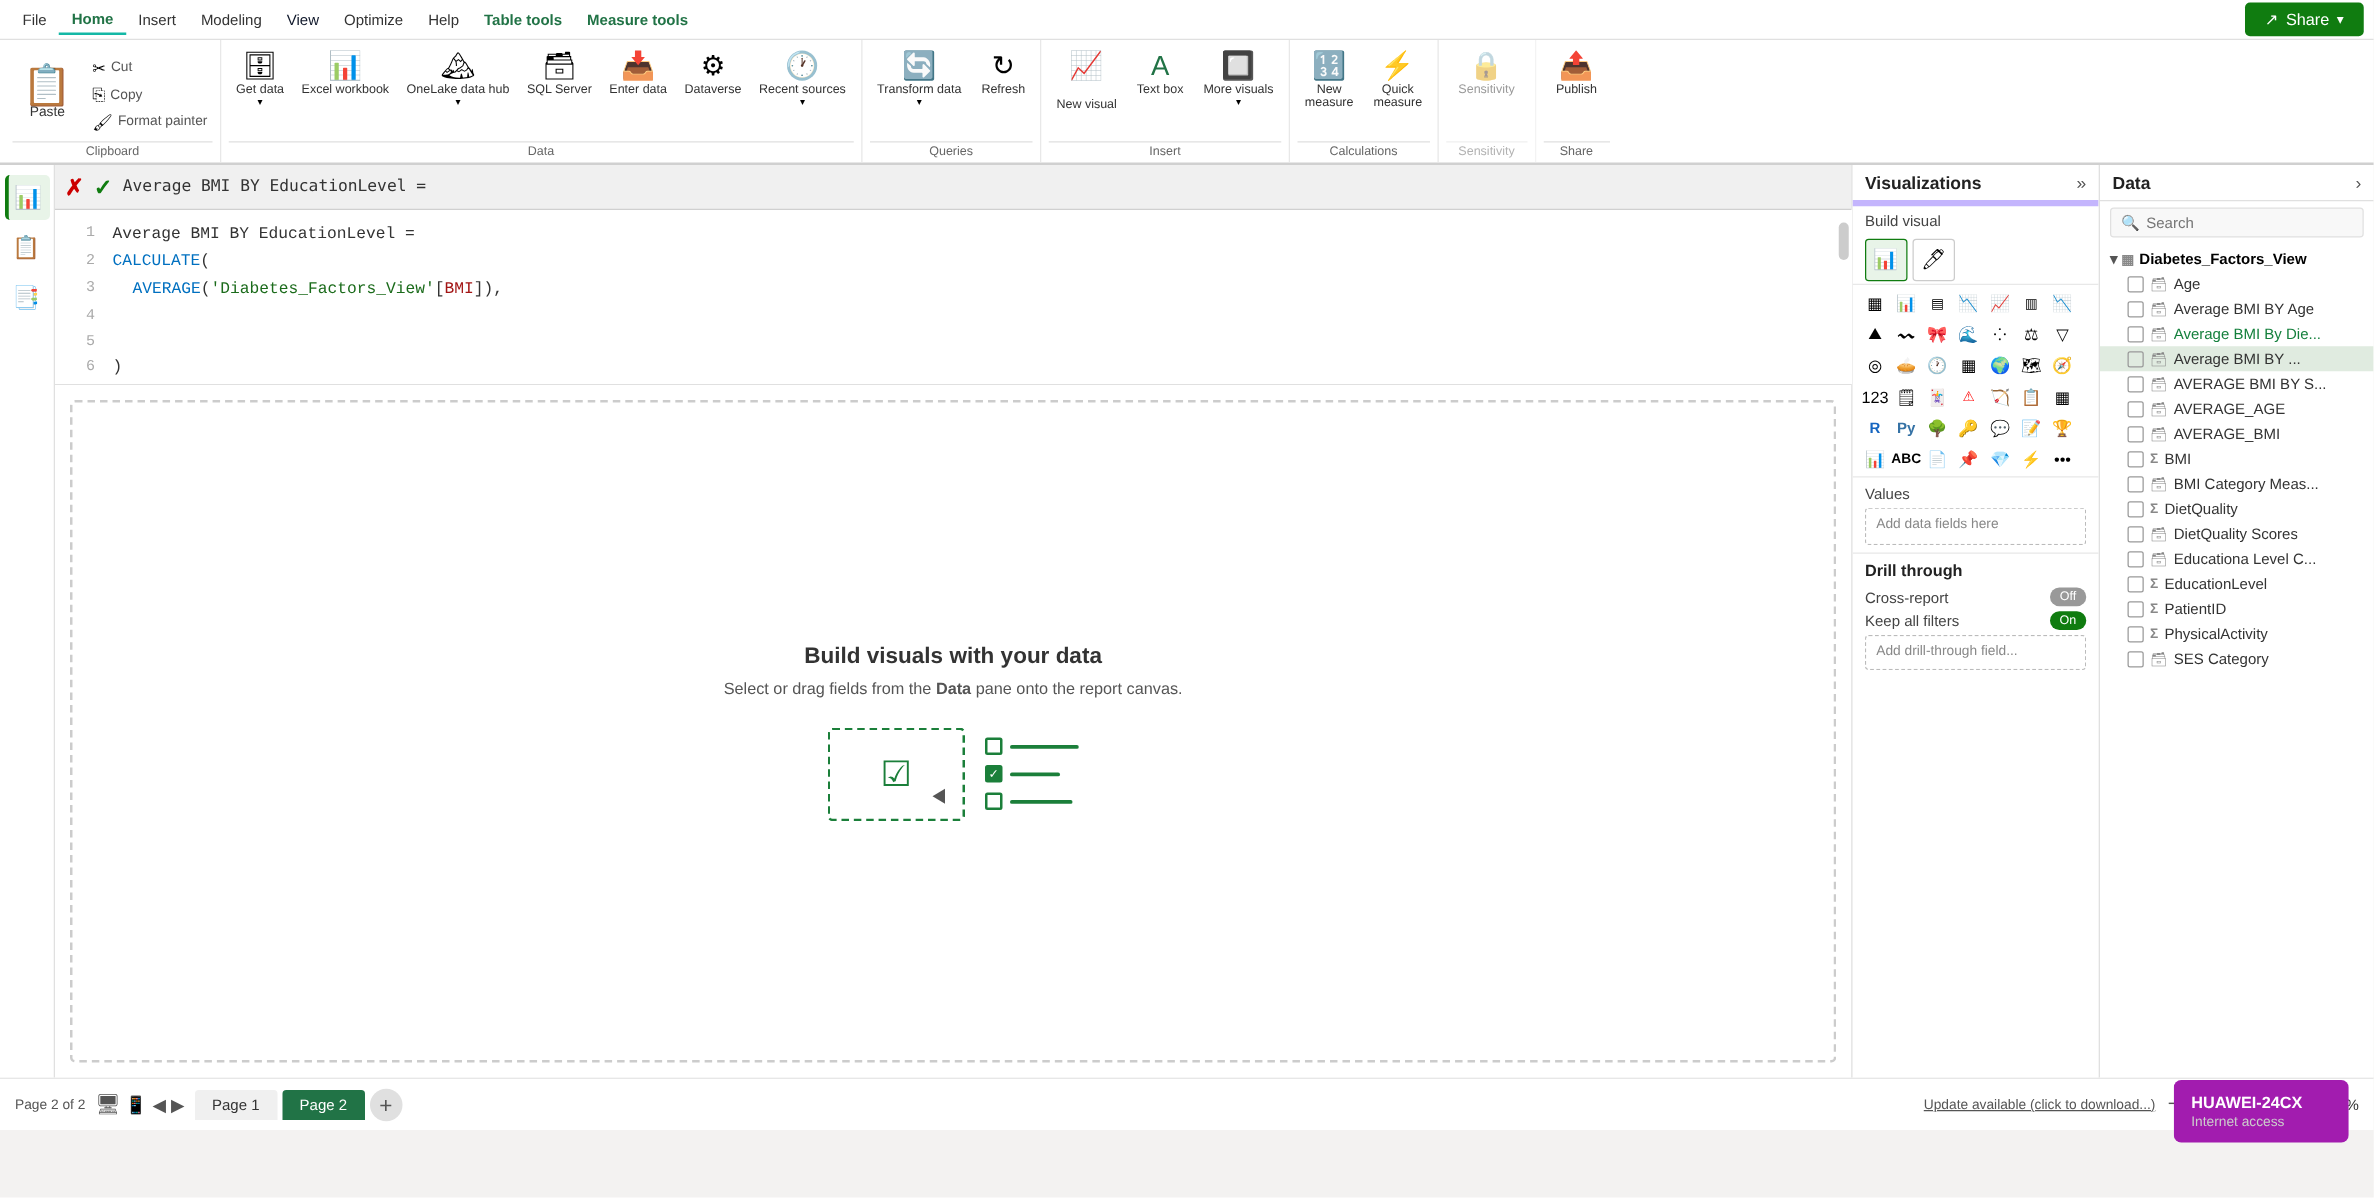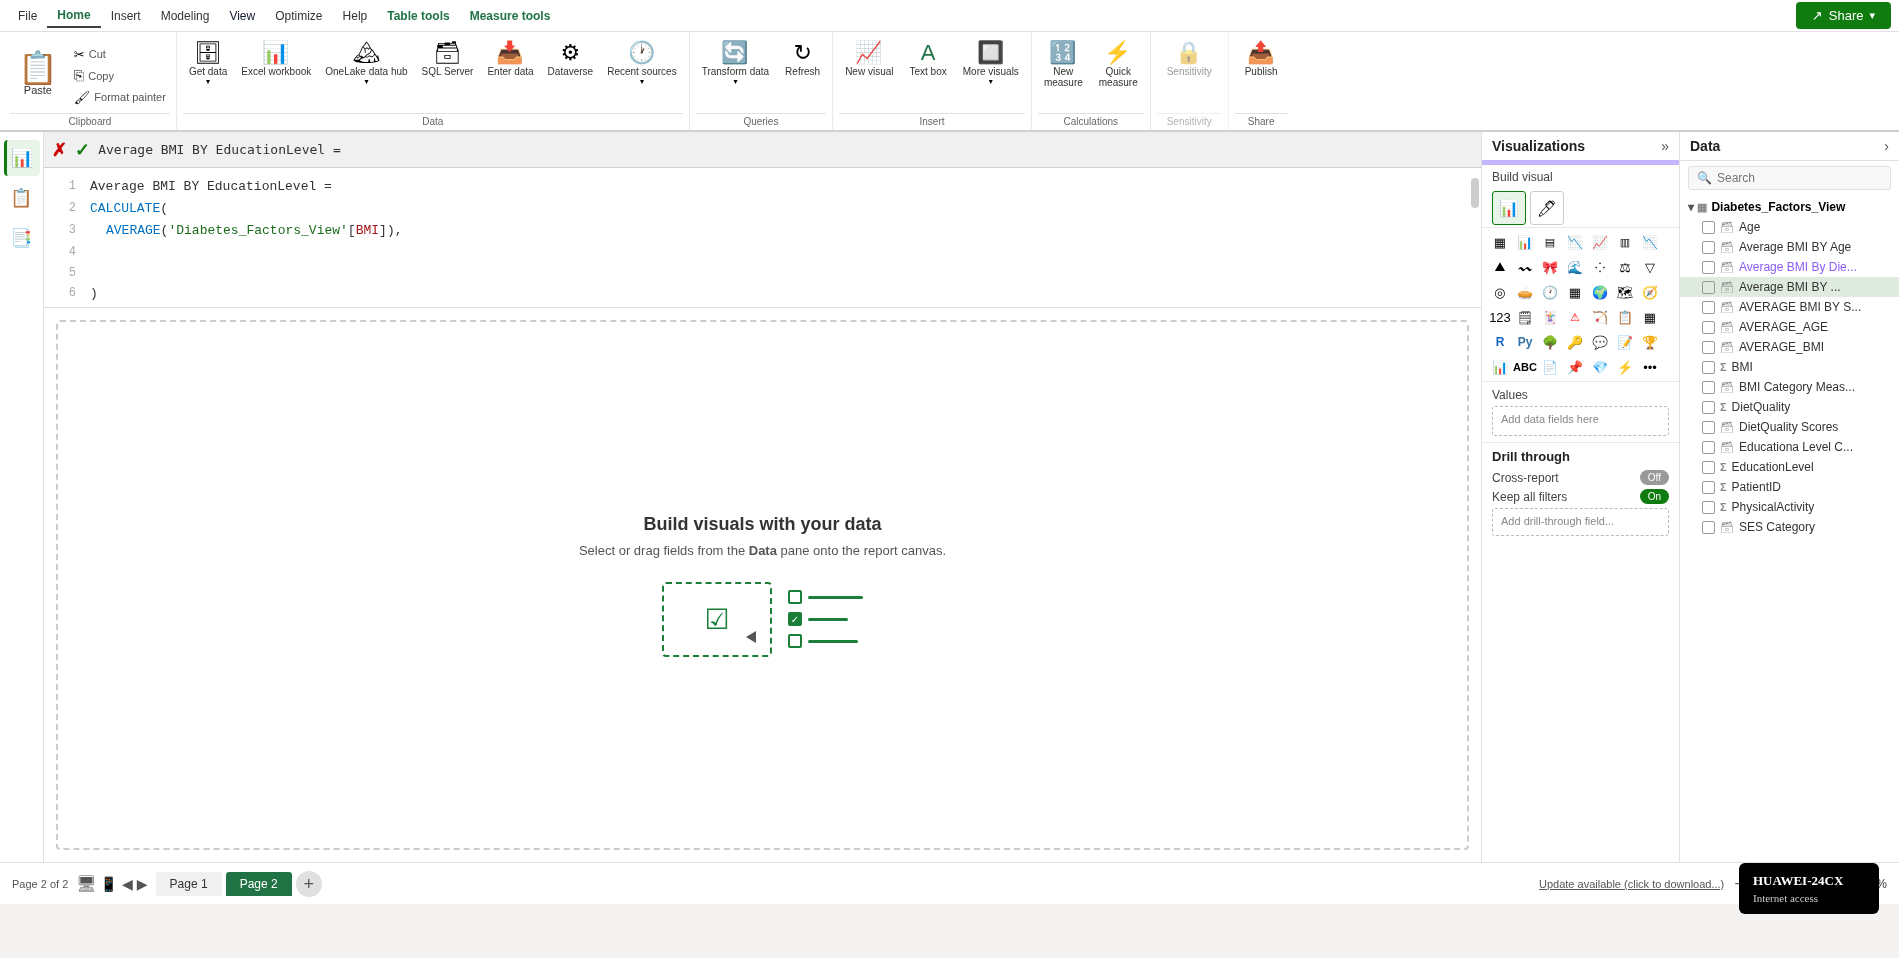--- a/index.html
+++ b/index.html
@@ -6,21 +6,21 @@
     body { font-family: 'Segoe UI', Arial, sans-serif; font-size: 12px; background: #f3f2f1; overflow: hidden; width: 1899px; height: 958px; }
   </style>
 </head>
 <body>
 
 <div style="height:32px; background:#fff; border-bottom:1px solid #e0e0e0; display:flex; align-items:center; justify-content:space-between; padding:0 8px;">
   <div style="display:flex; align-items:center; gap:0;">
     <span style="padding:4px 10px; font-size:12px; cursor:pointer; color:#333;">
       <span>File</span>
     </span>
-    <span style="padding:4px 10px; font-size:12px; cursor:pointer; color:#333; font-weight:600; border-bottom:2px solid #404040; color:#217346;">
+    <span style="padding:4px 10px; font-size:12px; cursor:pointer; color:#333; font-weight:600; border-bottom:2px solid #14b8a6; color:#217346;">
       <span>Home</span>
     </span>
     <span style="padding:4px 10px; font-size:12px; cursor:pointer; color:#333;">
       <span>Insert</span>
     </span>
     <span style="padding:4px 10px; font-size:12px; cursor:pointer; color:#333;">
       <span>Modeling</span>
     </span>
     <span style="padding:4px 10px; font-size:12px; cursor:pointer; color:#0f172a;">
       <span>View</span>
@@ -120,21 +120,21 @@
         <span style="font-size:10px; color:#333; text-align:center;">Refresh</span>
       </div>
     </div>
     <div style="font-size:10px; color:#666; text-align:center; padding:2px 0 3px; border-top:1px solid #e0e0e0; margin-top:2px;">Queries</div>
   </div>
 
   <div style="display:flex; flex-direction:column; padding:0 6px; border-right:1px solid #e8e8e8;">
     <div style="display:flex; gap:4px; flex:1; align-items:flex-start; padding-top:4px;">
       <div style="display:flex; flex-direction:column; align-items:center; padding:4px 6px; cursor:pointer; border-radius:3px; min-width:44px;">
         <span style="font-size:22px; color:#217346;">📈</span>
-        <span style="font-size:10px; color:#333; text-align:center;">New visual</span>
+        <span style="font-size:10px; color:#333; text-align:center;margin-top:12px;">New visual</span>
       </div>
       <div style="display:flex; flex-direction:column; align-items:center; padding:4px 6px; cursor:pointer; border-radius:3px; min-width:44px;">
         <span style="font-size:22px; color:#217346;">A</span>
         <span style="font-size:10px; color:#333; text-align:center;">Text box</span>
       </div>
       <div style="display:flex; flex-direction:column; align-items:center; padding:4px 6px; cursor:pointer; border-radius:3px; min-width:48px;">
         <span style="font-size:22px;">🔲</span>
         <span style="font-size:10px; color:#333; text-align:center;">More visuals</span>
         <span style="font-size:8px;">▾</span>
       </div>
@@ -371,21 +371,21 @@
         <span style="color:#333;">Age</span>
       </div>
       <div style="display:flex; align-items:center; padding:3px 8px 3px 22px; font-size:12px; cursor:pointer; gap:5px;">
         <div style="width:13px; height:13px; border:1px solid #999; border-radius:2px; flex-shrink:0;"></div>
         <span style="font-size:11px; color:#888;">🗃</span>
         <span style="color:#333; white-space:nowrap; overflow:hidden; text-overflow:ellipsis; max-width:130px;">Average BMI BY Age</span>
       </div>
       <div style="display:flex; align-items:center; padding:3px 8px 3px 22px; font-size:12px; cursor:pointer; gap:5px;">
         <div style="width:13px; height:13px; border:1px solid #999; border-radius:2px; flex-shrink:0;"></div>
         <span style="font-size:11px; color:#888;">🗃</span>
-        <span style="color:#8b5cf6; white-space:nowrap; overflow:hidden; text-overflow:ellipsis; max-width:130px;">Average BMI By Die...</span>
+        <span style="color:#15803d; white-space:nowrap; overflow:hidden; text-overflow:ellipsis; max-width:130px;">Average BMI By Die...</span>
       </div>
       <div style="display:flex; align-items:center; padding:3px 8px 3px 22px; font-size:12px; cursor:pointer; gap:5px; background:#e0ebe0;">
         <div style="width:13px; height:13px; border:1px solid #999; border-radius:2px; flex-shrink:0;"></div>
         <span style="font-size:11px; color:#888;">🗃</span>
         <span style="color:#333; white-space:nowrap; overflow:hidden; text-overflow:ellipsis; max-width:130px;">Average BMI BY ...</span>
       </div>
       <div style="display:flex; align-items:center; padding:3px 8px 3px 22px; font-size:12px; cursor:pointer; gap:5px;">
         <div style="width:13px; height:13px; border:1px solid #999; border-radius:2px; flex-shrink:0;"></div>
         <span style="font-size:11px; color:#888;">🗃</span>
         <span style="color:#333; white-space:nowrap; overflow:hidden; text-overflow:ellipsis; max-width:130px;">AVERAGE BMI BY S...</span>
@@ -466,16 +466,16 @@
   </div>
   <div style="display:flex; align-items:center; gap:10px;">
     <span style="font-size:11px; color:#555; text-decoration:underline; cursor:pointer;">Update available (click to download...)</span>
     <button style="background:none; border:none; cursor:pointer; font-size:16px; color:#555;">−</button>
     <input type="range" min="25" max="200" value="62" style="width: 80px;">
     <button style="background:none; border:none; cursor:pointer; font-size:16px; color:#555;">+</button>
     <span style="font-size:12px; color:#333;">62%</span>
   </div>
 </div>
 
-<div style="position:fixed; bottom:44px; right:20px; background:#000000; color:white; border-radius:6px; padding:10px 14px; font-size:12px; z-index:100; min-width:140px;font-family:Liberation Serif, serif;">
+<div style="position:fixed; bottom:44px; right:20px; background:#a21caf; color:white; border-radius:6px; padding:10px 14px; font-size:12px; z-index:100; min-width:140px;">
   <div style="font-weight:600; font-size:13px; margin-bottom:3px;">HUAWEI-24CX</div>
   <div style="font-size:11px; color:#ccc;">Internet access</div>
 </div>
 
 </body></html>

